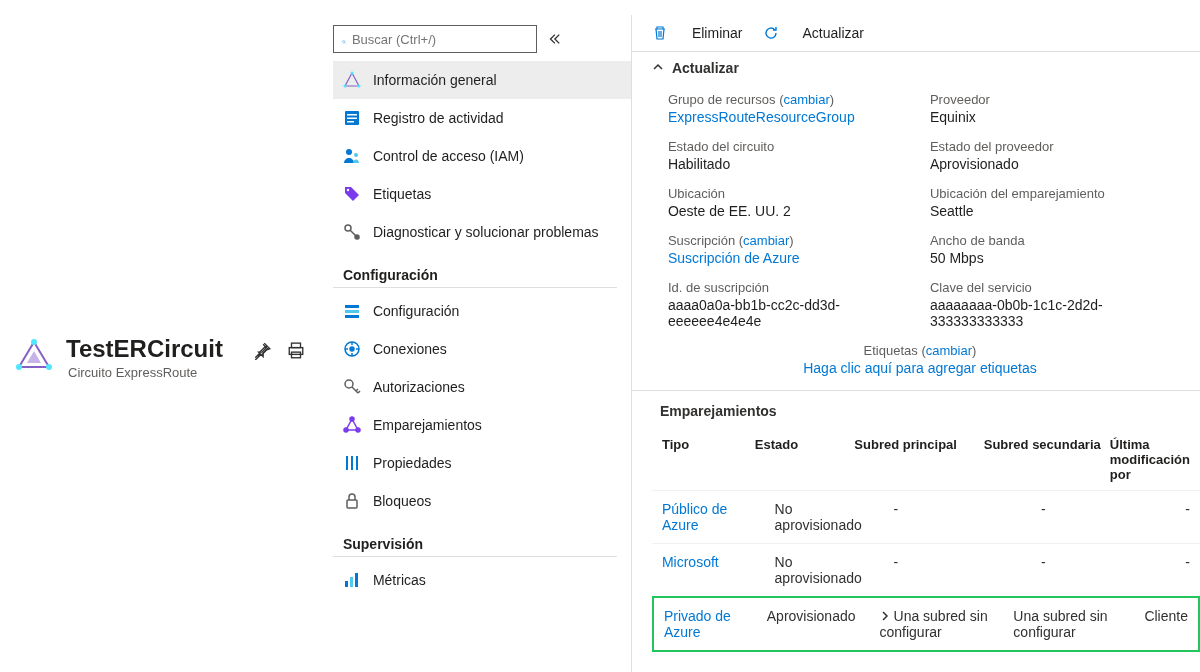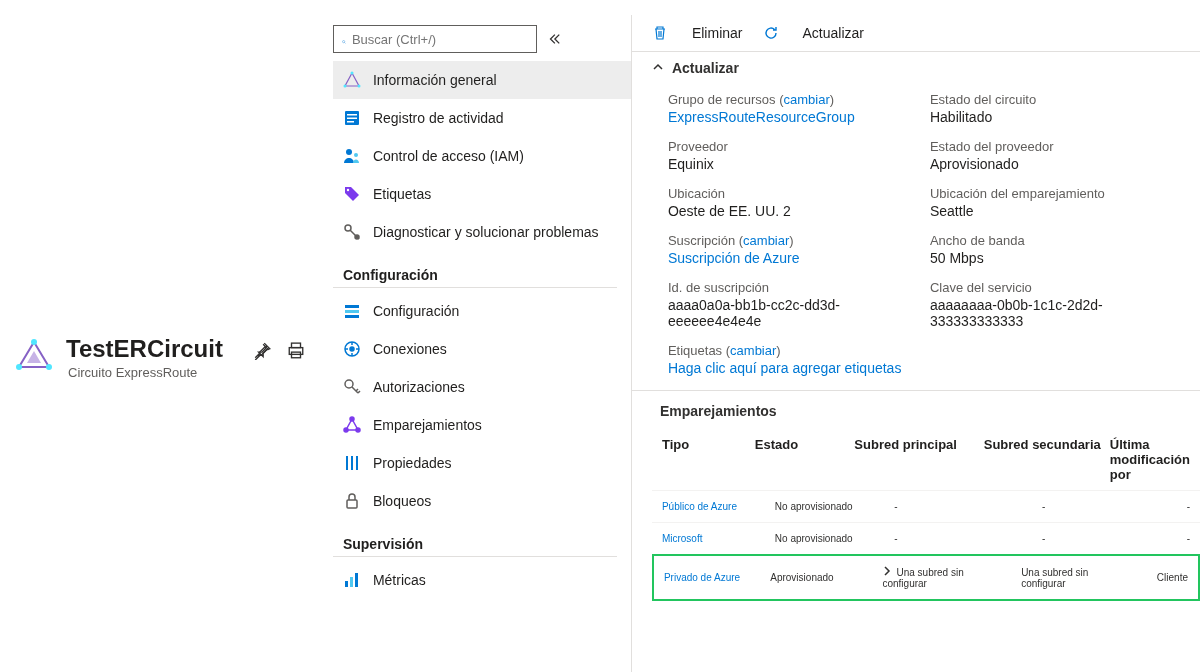--- a/index.html
+++ b/index.html
@@ -26,25 +26,25 @@
   .section-header { font-size: 14px; font-weight: 600; color: #201f1e; padding: 16px 0 4px 10px; border-bottom: 1px solid #e1dfdd; margin-right: 14px; margin-bottom: 4px;}
   .main { flex: 1; border-left: 1px solid #e1dfdd; display: flex; flex-direction: column; padding-top: 6px; overflow: hidden; }
   .toolbar { display: flex; align-items: center; gap: 20px; padding: 4px 20px 10px 20px; }
   .tb-item { display: flex; align-items: center; gap: 24px; cursor: pointer; font-size: 14px; color: #201f1e; }
   .tb-icon { width: 16px; height: 16px; }
   .essentials-header { display: flex; align-items: center; gap: 8px; padding: 8px 20px; font-size: 14px; font-weight: 600; border-top: 1px solid #e1dfdd; cursor: pointer; }
   .essentials-grid { display: grid; grid-template-columns: 1fr 1fr; row-gap: 14px; column-gap: 20px; padding: 8px 28px 14px 36px; }
   .field-label { font-size: 13px; color: #605e5c; margin-bottom: 2px; }
   .field-value { font-size: 14px; color: #201f1e; }
   .link { color: #0078d4; cursor: pointer; }
-  .tags-row { grid-column: 1 / span 2; }
+  .tags-row { grid-column: 1 / span 2; text-align: center; }
   .peerings-header { font-size: 14px; font-weight: 600; padding: 12px 0 10px 28px; border-top: 1px solid #e1dfdd; }
   .table { margin-left: 20px; }
   .thead { display: flex; padding: 8px 10px; font-size: 13px; font-weight: 600; color: #201f1e; }
-  .trow { display: flex; align-items: center; padding: 10px 10px; font-size: 10px; border-top: 1px solid #f3f2f1; gap: 24px; }
+  .trow { display: flex; padding: 10px 10px; font-size: 14px; border-top: 1px solid #f3f2f1; gap: 24px; }
   .c-tipo { width: 140px; }
   .c-estado { width: 150px; }
   .c-sub1 { width: 195px; }
   .c-sub2 { width: 190px; }
   .c-mod { flex: 1; }
   .chev-inline { margin-right: 4px; display: inline-block; }
   .highlight { border: 2px solid #22c55e; }
 </style>
 </head>
 <body>
@@ -251,26 +251,26 @@
             </svg></span>
         <span>Actualizar</span>
       </div>
 
       <div class="essentials-grid">
         <div>
           <div class="field-label"><span>Grupo de recursos</span> (<span class="link">cambiar</span>)</div>
           <div class="field-value link">ExpressRouteResourceGroup</div>
         </div>
         <div>
+          <div class="field-label">Proveedor</div>
+          <div class="field-value">Equinix</div>
+        </div>
+        <div>
           <div class="field-label">Estado del circuito</div>
           <div class="field-value">Habilitado</div>
-        </div>
-        <div>
-          <div class="field-label">Proveedor</div>
-          <div class="field-value">Equinix</div>
         </div>
         <div>
           <div class="field-label">Estado del proveedor</div>
           <div class="field-value">Aprovisionado</div>
         </div>
         <div>
           <div class="field-label">Ubicación</div>
           <div class="field-value">Oeste de EE. UU. 2</div>
         </div>
         <div>

